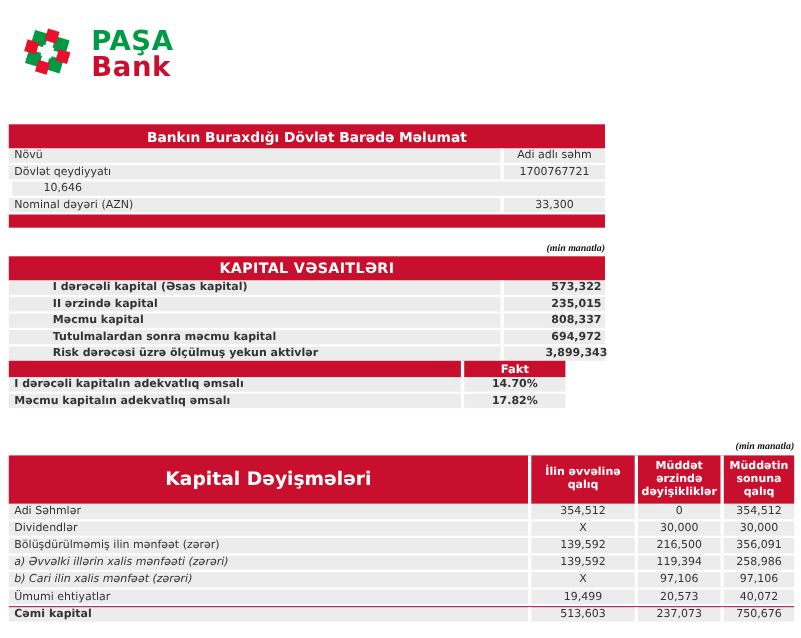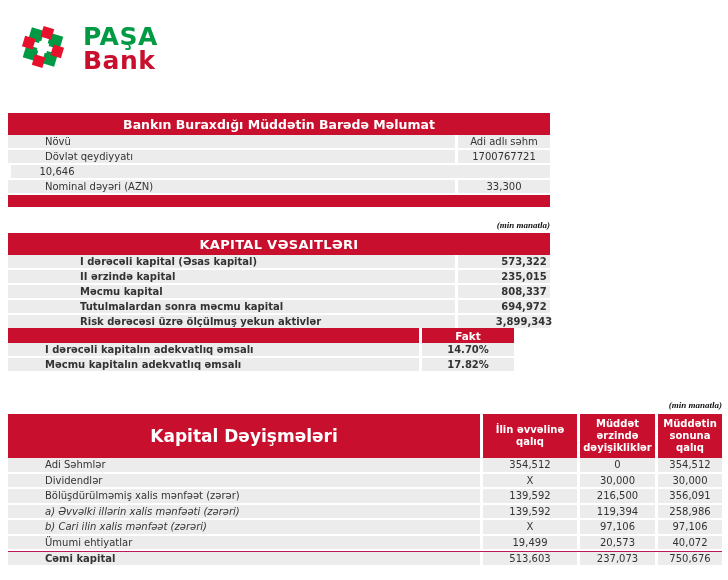--- a/index.html
+++ b/index.html
@@ -25,21 +25,21 @@
   
   .tbl { position: absolute; left: 8px; }
   .t-head {
     background: var(--red); color: #fff; font-weight: bold; text-align: center;
     display: flex; align-items: center; justify-content: center;
   }
   .row {
     display: flex; background: var(--rowbg); margin-bottom: 2px;
     font-size: 10px; align-items: stretch;
   }
-  .row .lbl { flex: 1; padding: 1px 0 1px 5px; display: flex; align-items: center; margin-left: 32px; }
+  .row .lbl { flex: 1; padding: 1px 0 1px 5px; display: flex; align-items: center; }
   .cellval {
     border-left: 3px solid #fff; text-align: center;
     display: flex; align-items: center; justify-content: center;
     padding: 1px 0;
   }
   .w-val { width: 95px; }
   .italic { font-style: italic; }
 
   .note {
     position: absolute; text-align: right;
@@ -104,21 +104,21 @@
       </g>
     </svg>
   </span>
   <span class="logo-text">
     <div class="logo-pasha">PAŞA</div>
     <div class="logo-bank">Bank</div>
   </span>
 </div>
 
 <div class="tbl t1">
-  <div class="t-head">Bankın Buraxdığı Müddətin Barədə Məlumat</div>
+  <div class="t-head">Bankın Buraxdığı Dövlət Barədə Məlumat</div>
   <div class="row">
     <div class="lbl">Növü</div>
     <div class="cellval w-val">Adi adlı səhm</div>
   </div>
   <div class="row">
     <div class="lbl">Dövlət qeydiyyatı</div>
     <div class="cellval w-val">1700767721</div>
   </div>
   <div class="row">
     <div class="cellval w-val">10,646</div>
@@ -185,21 +185,21 @@
     <div class="cellval w-c2">0</div>
     <div class="cellval w-c3">354,512</div>
   </div>
   <div class="row">
     <div class="lbl">Dividendlər</div>
     <div class="cellval w-c1">X</div>
     <div class="cellval w-c2">30,000</div>
     <div class="cellval w-c3">30,000</div>
   </div>
   <div class="row">
-    <div class="lbl">Bölüşdürülməmiş xalis mənfəət (zərər)</div>
+    <div class="lbl">Bölüşdürülməmiş ilin mənfəət (zərər)</div>
     <div class="cellval w-c1">139,592</div>
     <div class="cellval w-c2">216,500</div>
     <div class="cellval w-c3">356,091</div>
   </div>
   <div class="row">
     <div class="lbl italic">a) Əvvəlki illərin xalis mənfəəti (zərəri)</div>
     <div class="cellval w-c1">139,592</div>
     <div class="cellval w-c2">119,394</div>
     <div class="cellval w-c3">258,986</div>
   </div>

